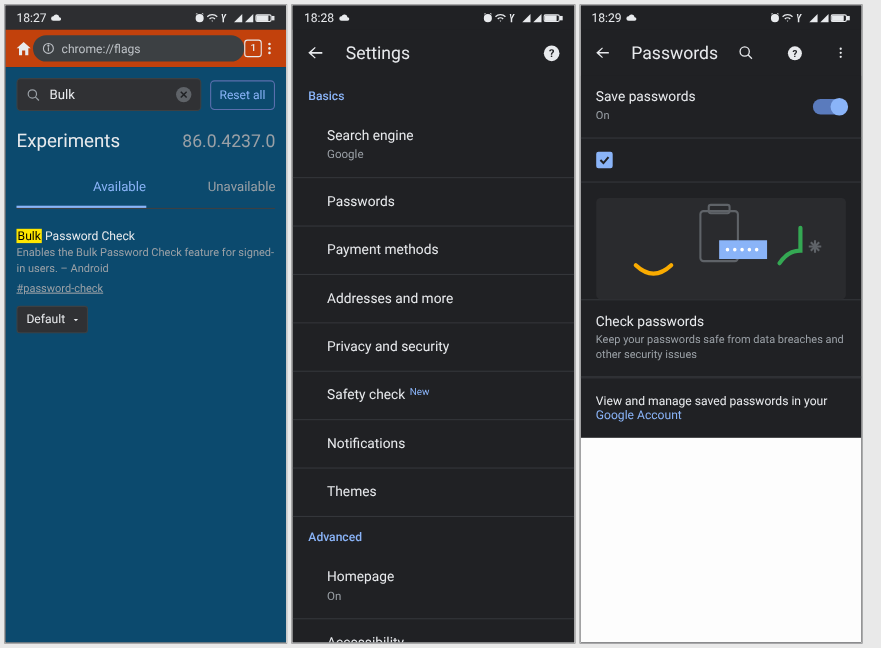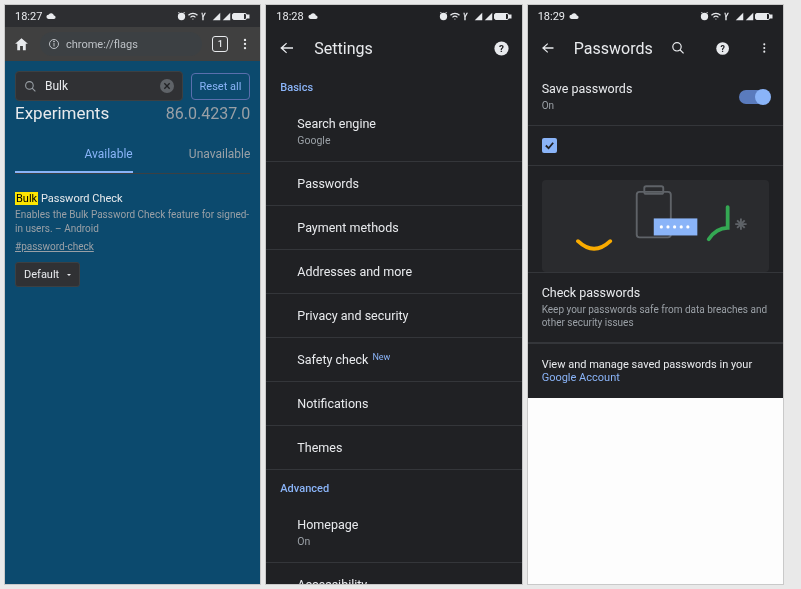--- a/index.html
+++ b/index.html
@@ -7,30 +7,30 @@
   .wrap { display:flex; width:788px; height:589px; padding:4px; gap:4px; }
   .phone { flex:1; background:#202124; border:1px solid #c9c9c9; color:#e8eaed; display:flex; flex-direction:column; overflow:hidden; position:relative; }
   
   .status-bar { height:22px; display:flex; align-items:center; justify-content:space-between; padding:0 10px; font-size:11px; color:#e8eaed; background:#202124; }
   .status-bar.dark { background:#2d2e31; }
   .status-left { display:flex; align-items:center; gap:4px; }
   .status-right { display:flex; align-items:center; gap:1px; }
   .status-right svg { display:block; }
   .cloud { width:10px; height:10px; }
   
-  .omnibar { display:flex; align-items:center; background:#404040; height:34px; padding:0 8px; gap:10px; }
+  .omnibar { display:flex; align-items:center; background:#c2410c; height:34px; padding:0 8px; gap:0; }
   .omni-url { flex:1; background:#3c4043; border-radius:14px; height:24px; display:flex; align-items:center; padding:0 8px; gap:6px; color:#bdc1c6; font-size:11px; }
   .tab-count { width:16px; height:16px; border:1.3px solid #e8eaed; border-radius:3px; display:flex; align-items:center; justify-content:center; font-size:9px; color:#e8eaed; font-weight:500; }
   
   .exp-body { flex:1; background:#0c4a6e; display:flex; flex-direction:column; padding:0 10px; overflow:hidden; }
   .exp-search-row { display:flex; align-items:center; gap:8px; margin-top:10px; }
   .exp-search { flex:1; background:#303134; border:1px solid #3c4043; border-radius:4px; height:30px; display:flex; align-items:center; padding:0 8px; gap:8px; color:#e8eaed; font-size:12px; }
   .exp-search .clr { margin-left:auto; width:14px; height:14px; border-radius:50%; background:#5f6368; display:flex; align-items:center; justify-content:center; color:#202124; font-size:10px; }
   .reset-btn { border:1px solid #5a6fad; color:#8ab4f8; background:transparent; font-size:11px; padding:6px 8px; border-radius:4px; }
-  .exp-title-row { display:flex; justify-content:space-between; align-items:baseline; margin-top:2px;gap:45px; }
+  .exp-title-row { display:flex; justify-content:space-between; align-items:baseline; margin-top:18px;gap:45px; }
   .exp-title { font-size:17px; color:#e8eaed; }
   .exp-ver { font-size:16px; color:#9aa0a6; }
   .exp-tabs { display:flex; margin-top:14px; border-bottom:1px solid #3c4043; }
   .exp-tab { flex:1; text-align:right; font-size:12px; padding:10px 0; color:#9aa0a6; }
   .exp-tab.active { color:#8ab4f8; border-bottom:2px solid #8ab4f8; }
   .flag { margin-top:18px; font-size:11px; }
   .flag-name .hl { background:#ffe600; color:#000; padding:0 1px; }
   .flag-name { color:#e8eaed; }
   .flag-desc { color:#9aa0a6; font-size:10px; margin-top:3px; line-height:1.35; }
   .flag-desc .os { color:#9aa0a6; }

